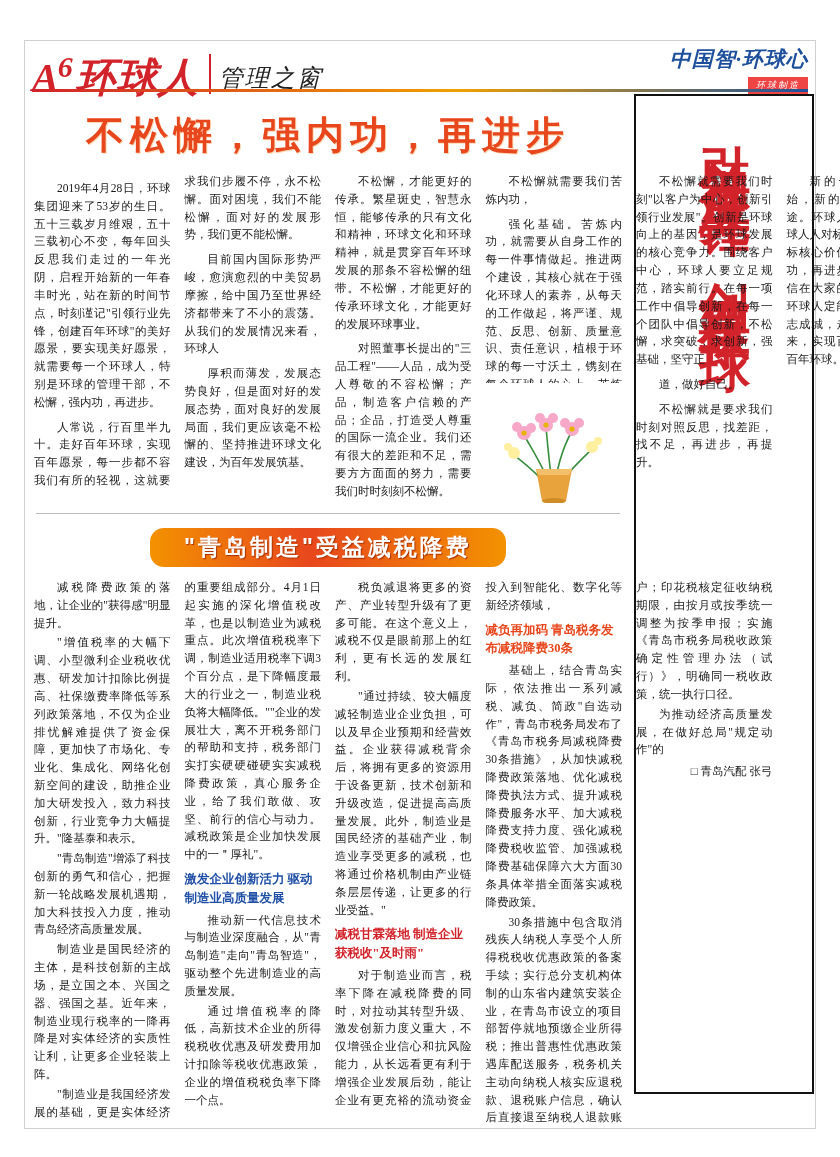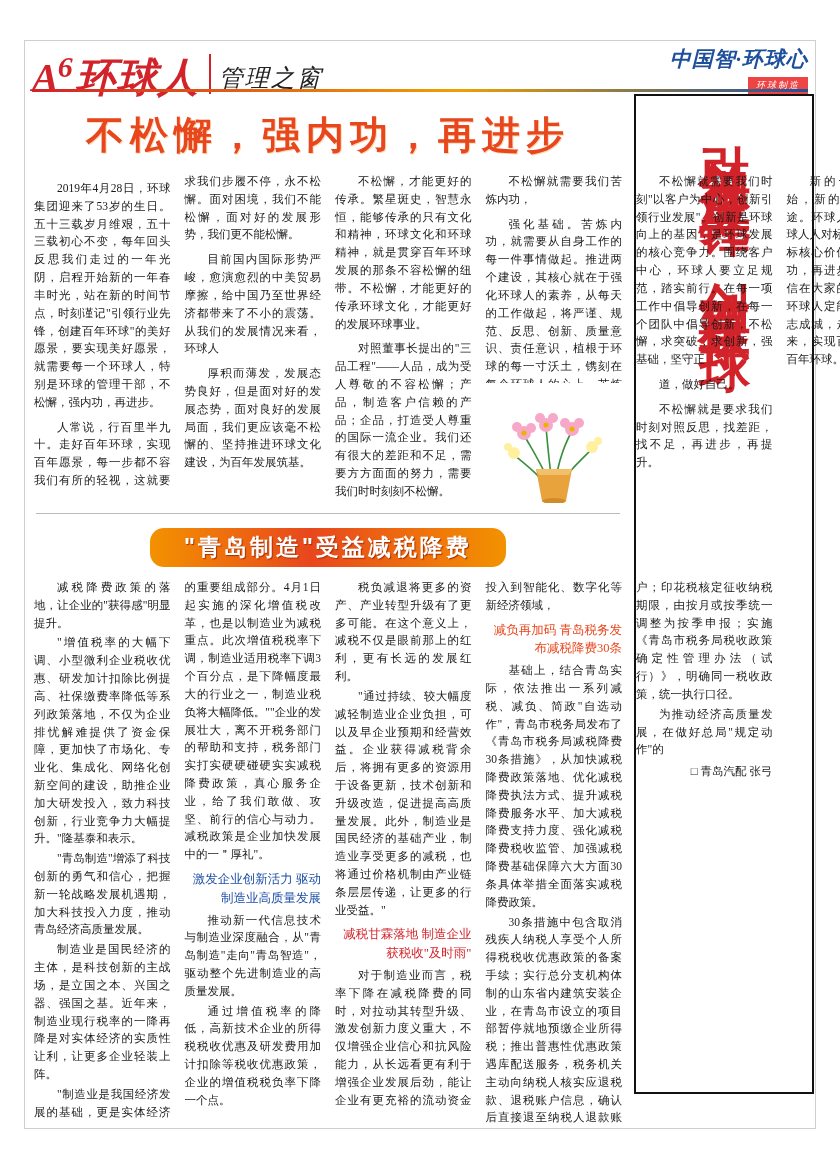--- a/index.html
+++ b/index.html
@@ -228,22 +228,22 @@
     line-height: 1.55;
     text-align: justify;
     padding: 8px 2px 0 2px;
     height: 560px;
   }
   .story2 p {
     margin: 0 0 2px 0;
     text-indent: 2em;
   }
   .subhead {
-    text-align: right;
-    font-weight: normal;
+    text-align: left;
+    font-weight: bold;
     font-size: 12.5px;
     line-height: 1.5;
     margin: 6px 0 4px 0;
     text-indent: 0;
     break-inside: avoid;
   }
   .subhead.blue { color: #1f4fa6; }
   .subhead.red { color: #d2232a; }
   .subhead.orange { color: #e8471d; }
   .story2 .byline { text-indent: 0; }

